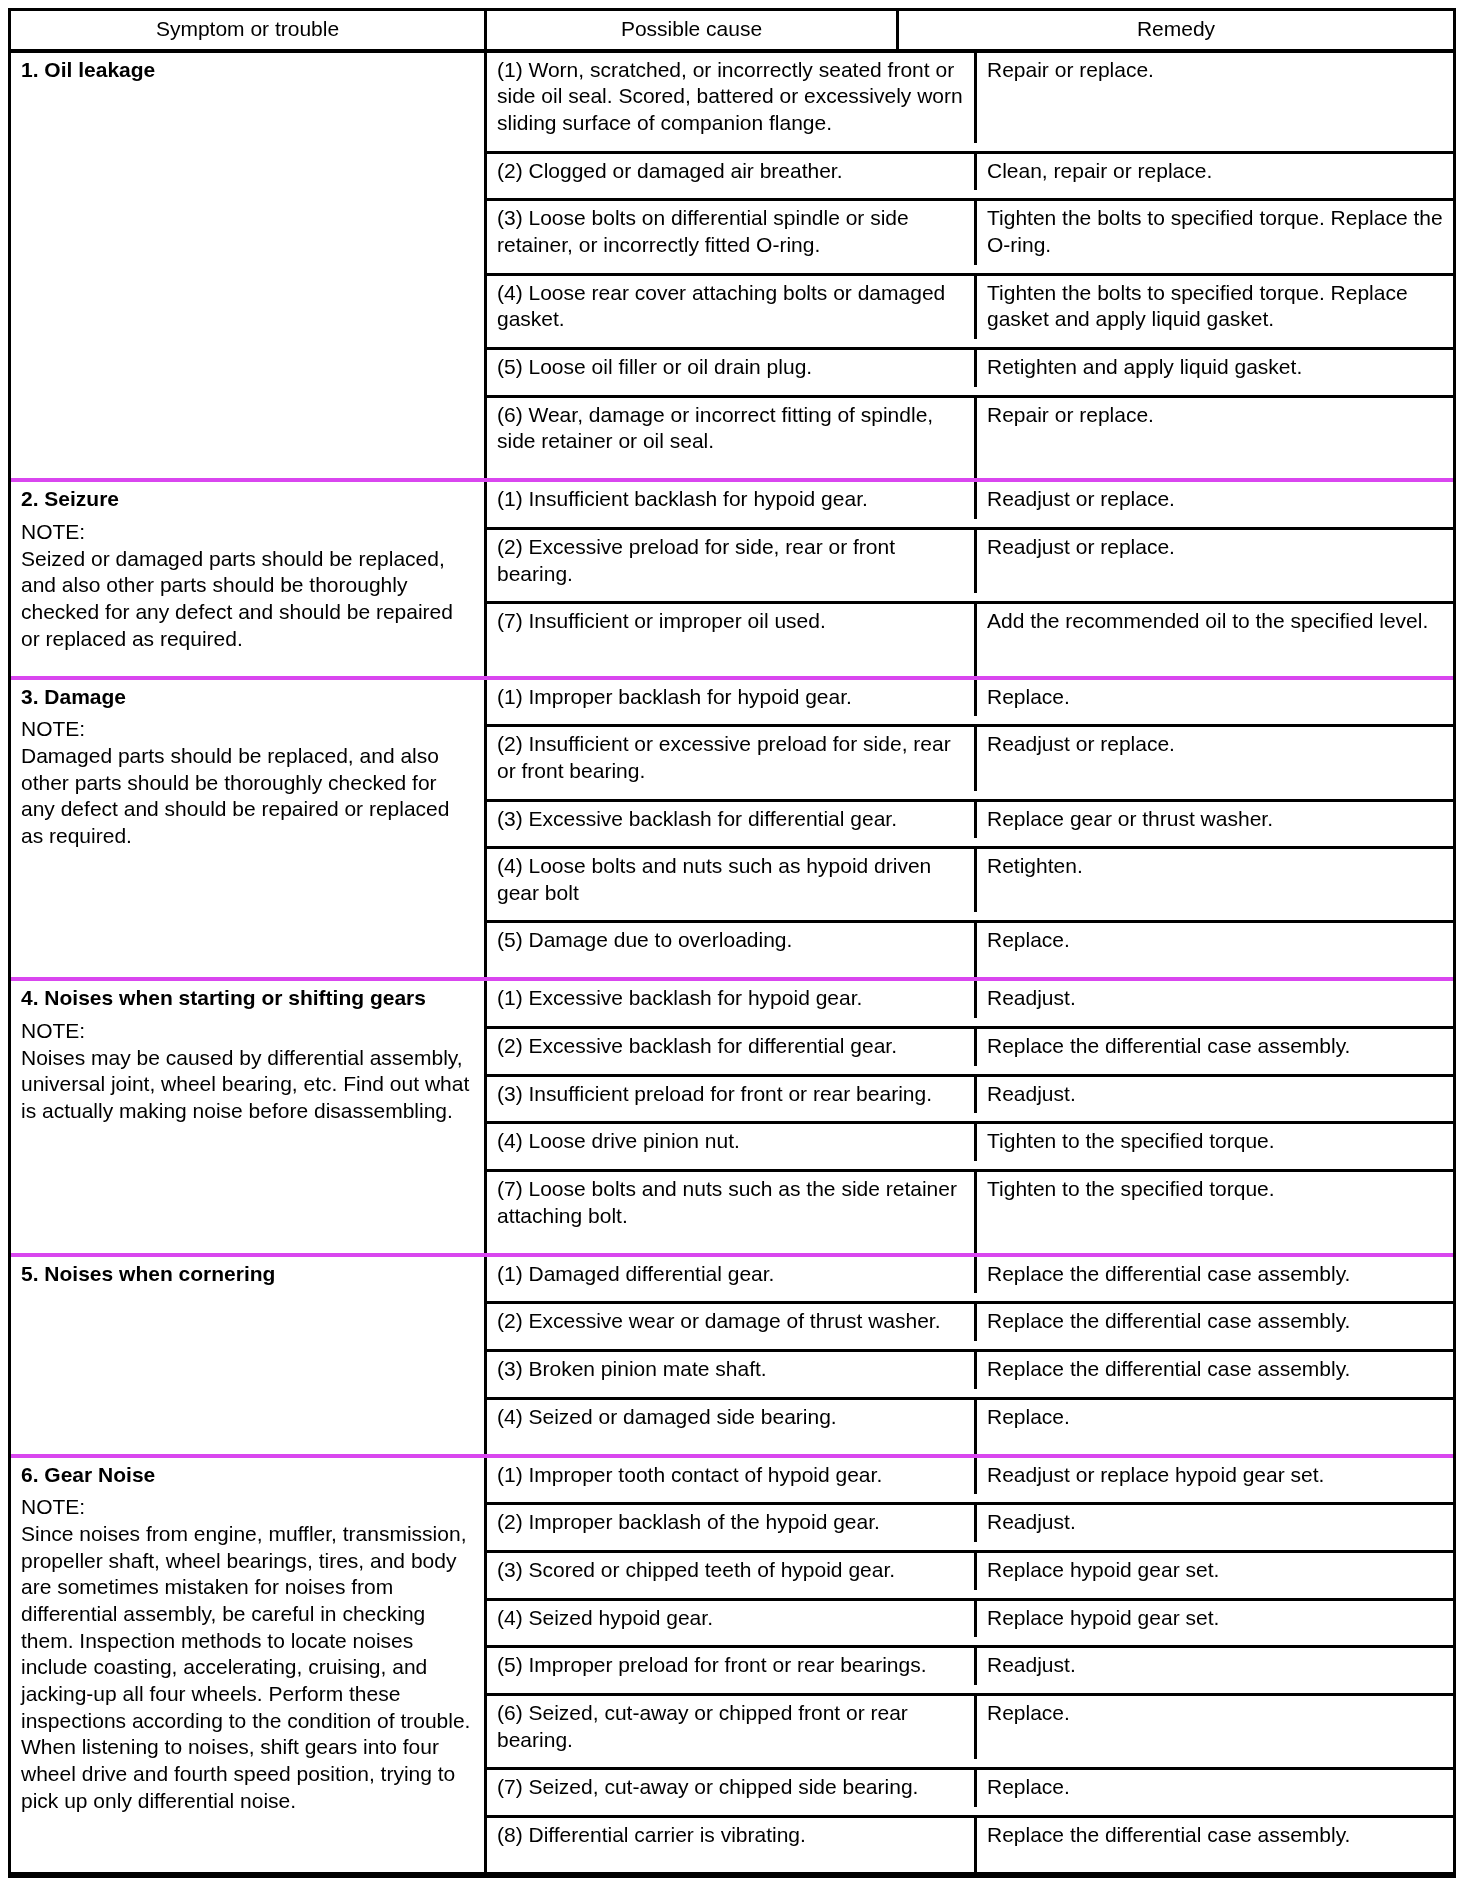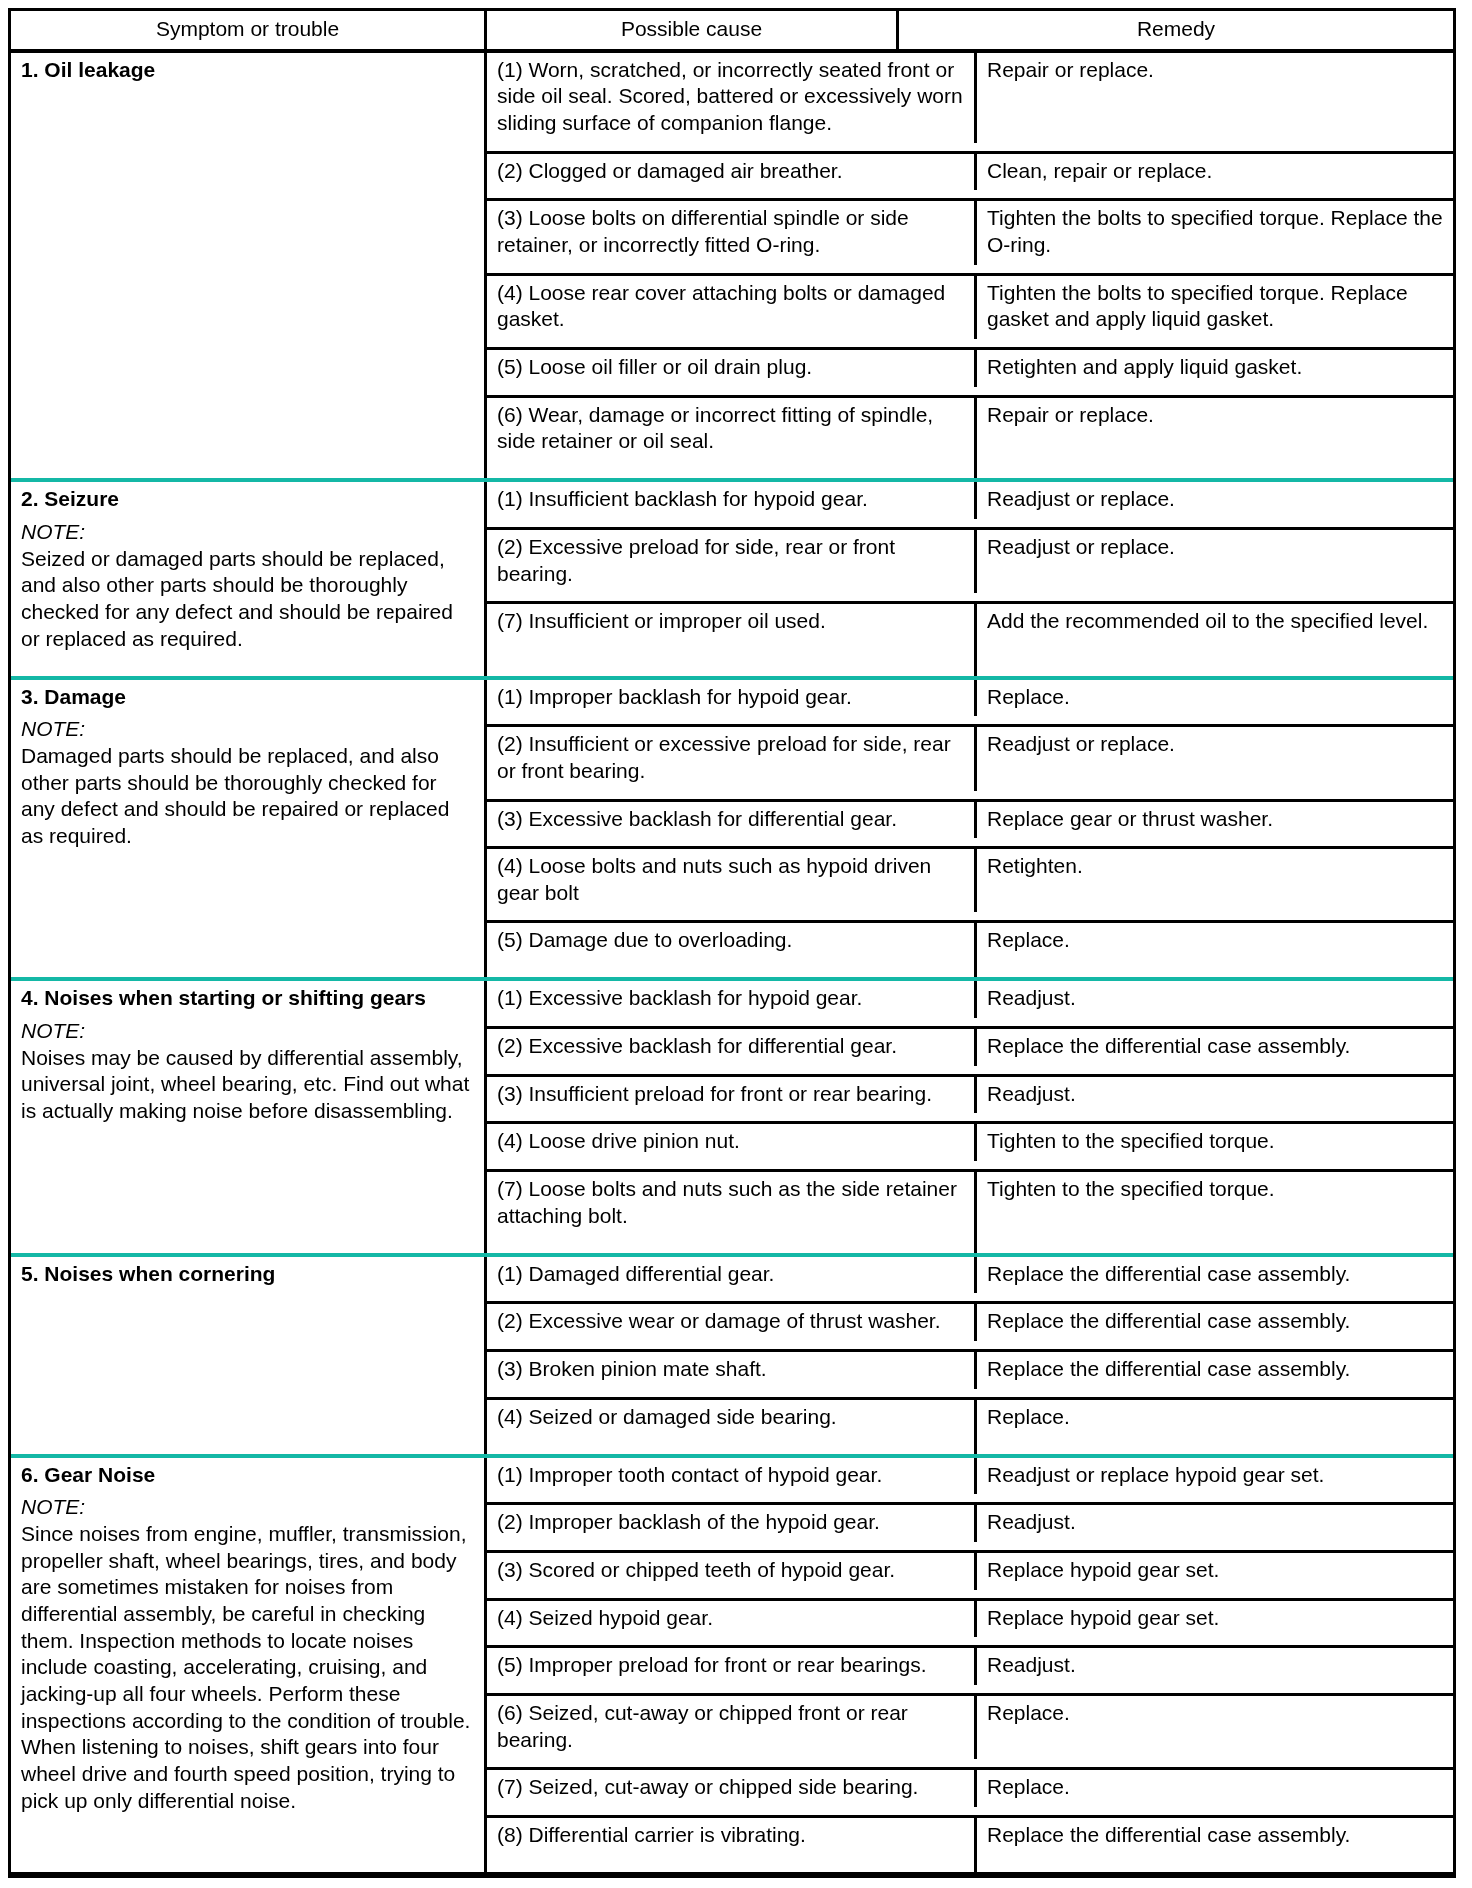--- a/index.html
+++ b/index.html
@@ -44,33 +44,33 @@
   #sections {
     flex: 1;
     display: flex;
     flex-direction: column;
   }
   .section {
     display: flex;
     flex: 1 1 auto;
   }
   .section:not(:last-child) {
-    border-bottom: 4px solid #14b8a6;
+    border-bottom: 4px solid #d946ef;
   }
   .cell {
     box-sizing: border-box;
     padding: 4px 10px 6px 10px;
   }
   .symptom {
     width: 476px;
     flex: 0 0 auto;
     border-right: 3px solid #000;
   }
   .sec-title { font-weight: bold; }
-  .note-label { margin-top: 6px; font-style: italic; }
+  .note-label { margin-top: 6px; }
   .rows {
     flex: 1;
     display: flex;
     flex-direction: column;
     gap: 8px;
   }
   .row {
     display: flex;
     flex: 0 1 auto;
   }

